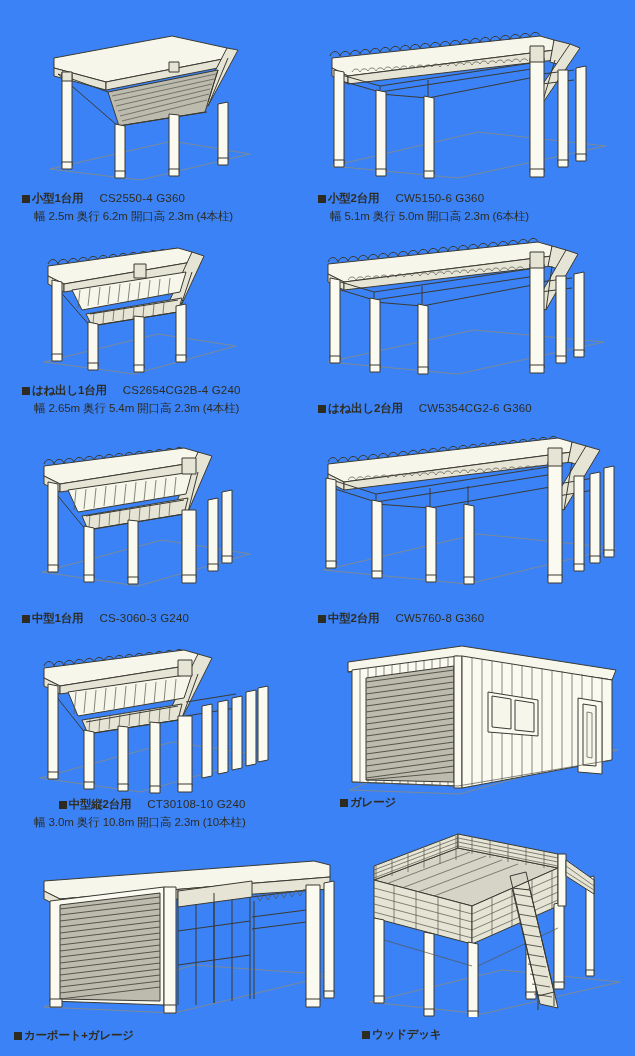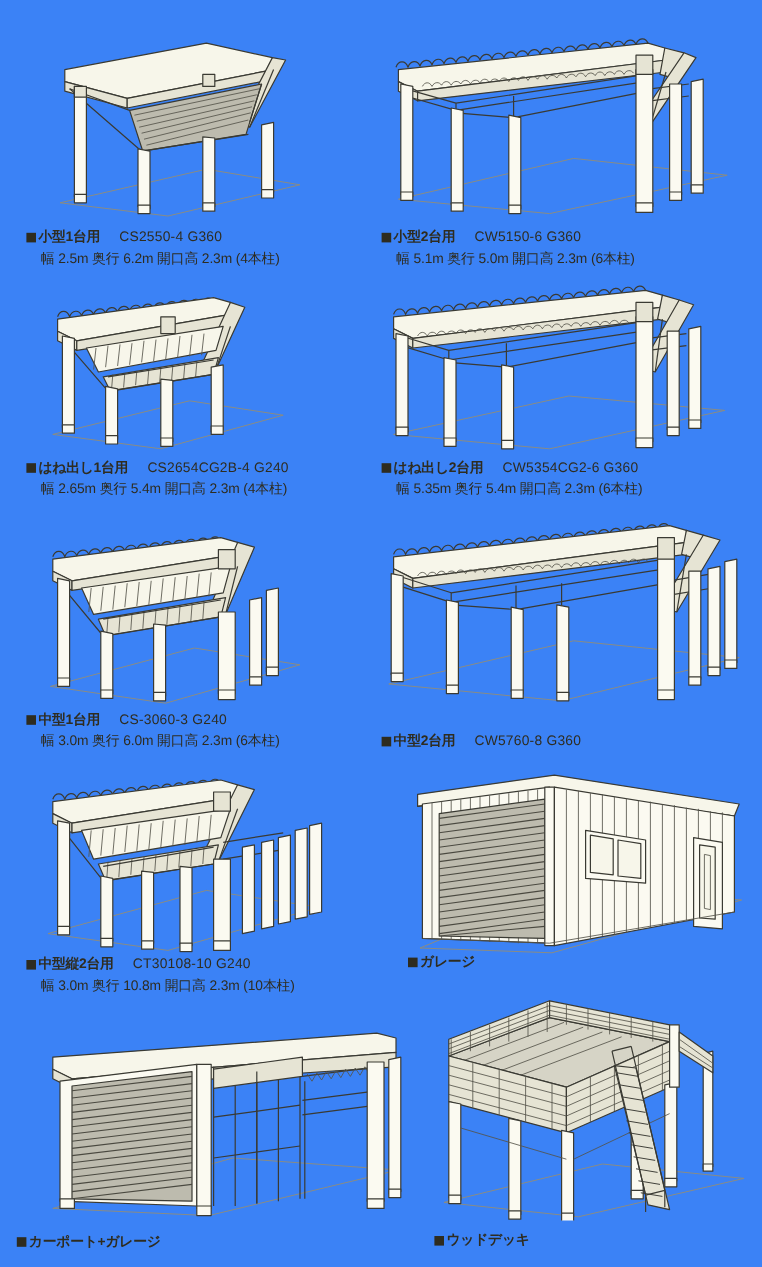--- a/index.html
+++ b/index.html
@@ -311,21 +311,20 @@
         <rect class="fill-white" x="212" y="139" width="14" height="8"></rect>
         <rect class="fill-white" x="238" y="130" width="10" height="7"></rect>
         <rect class="fill-white" x="256" y="124" width="10" height="7"></rect>
         <rect class="fill-side" x="212" y="26" width="14" height="16"></rect>
       </svg>
     </div>
     <div class="caption">
       <span class="cap-line1">
         <span class="cap-bullet"></span><span class="cap-name">はね出し2台用</span><span class="cap-code">CW5354CG2-6 G360</span>
       </span>
-      <span class="cap-line2">幅 5.35m 奥行 5.4m 開口高 2.3m (6本柱)</span>
     </div>
   </div>
 
   <div class="cell" style="left:22px; top:428px; width:290px; height:200px;">
     <div class="art">
       <svg width="250" height="160" viewBox="0 0 250 160">
         <path class="ground" d="M20 144 L116 158 L228 126 L140 112 Z"></path>
         <g class="ln">
           <path d="M22,36 C24,30 30,30 32,36 C34,30 40,30 42,35 C44,29 50,29 52,34
                    C54,28 60,28 62,33 C64,27 70,27 72,32 C74,26 80,26 82,31
@@ -381,21 +380,20 @@
         <rect class="fill-white" x="160" y="147" width="14" height="8"></rect>
         <rect class="fill-white" x="186" y="136" width="10" height="7"></rect>
         <rect class="fill-white" x="200" y="128" width="10" height="7"></rect>
         <rect class="fill-side" x="160" y="30" width="14" height="16"></rect>
       </svg>
     </div>
     <div class="caption">
       <span class="cap-line1">
         <span class="cap-bullet"></span><span class="cap-name">中型1台用</span><span class="cap-code">CS-3060-3 G240</span>
       </span>
-      <span class="cap-line2">幅 3.0m 奥行 6.0m 開口高 2.3m (6本柱)</span>
     </div>
   </div>
 
   <div class="cell" style="left:318px; top:428px; width:305px; height:200px;">
     <div class="art">
       <svg width="310" height="160" viewBox="0 0 310 160">
         <path class="ground" d="M6 142 L150 156 L298 120 L160 106 Z"></path>
         <g class="ln">
           <path d="M10,34 C12,28 18,28 20,34 C22,28 28,28 30,33 C32,27 38,27 40,32
                    C42,26 48,26 50,31 C52,25 58,25 60,30 C62,24 68,24 70,29
@@ -448,21 +446,21 @@
         <rect class="fill-side" x="230" y="20" width="14" height="18"></rect>
       </svg>
     </div>
     <div class="caption">
       <span class="cap-line1">
         <span class="cap-bullet"></span><span class="cap-name">中型2台用</span><span class="cap-code">CW5760-8 G360</span>
       </span>
     </div>
   </div>
 
-  <div class="cell" style="left:22px; top:632px; width:300px; height:200px;">
+  <div class="cell" style="left:22px; top:632px; width:300px; height:200px;text-align:right;">
     <div class="art">
       <svg width="265" height="162" viewBox="0 0 265 162">
         <path class="ground" d="M18 146 L118 160 L244 124 L150 110 Z"></path>
         <g class="ln">
           <path d="M22,34 C24,28 30,28 32,34 C34,28 40,28 42,33 C44,27 50,27 52,32
                    C54,26 60,26 62,31 C64,25 70,25 72,30 C74,24 80,24 82,29
                    C84,23 90,23 92,28 C94,22 100,22 102,27 C104,21 110,21 112,26
                    C114,20 120,20 122,25 C124,19 130,19 132,24 C134,18 140,18 142,23
                    C144,17 150,17 152,22 C154,16 160,16 162,21"></path>
         </g>

